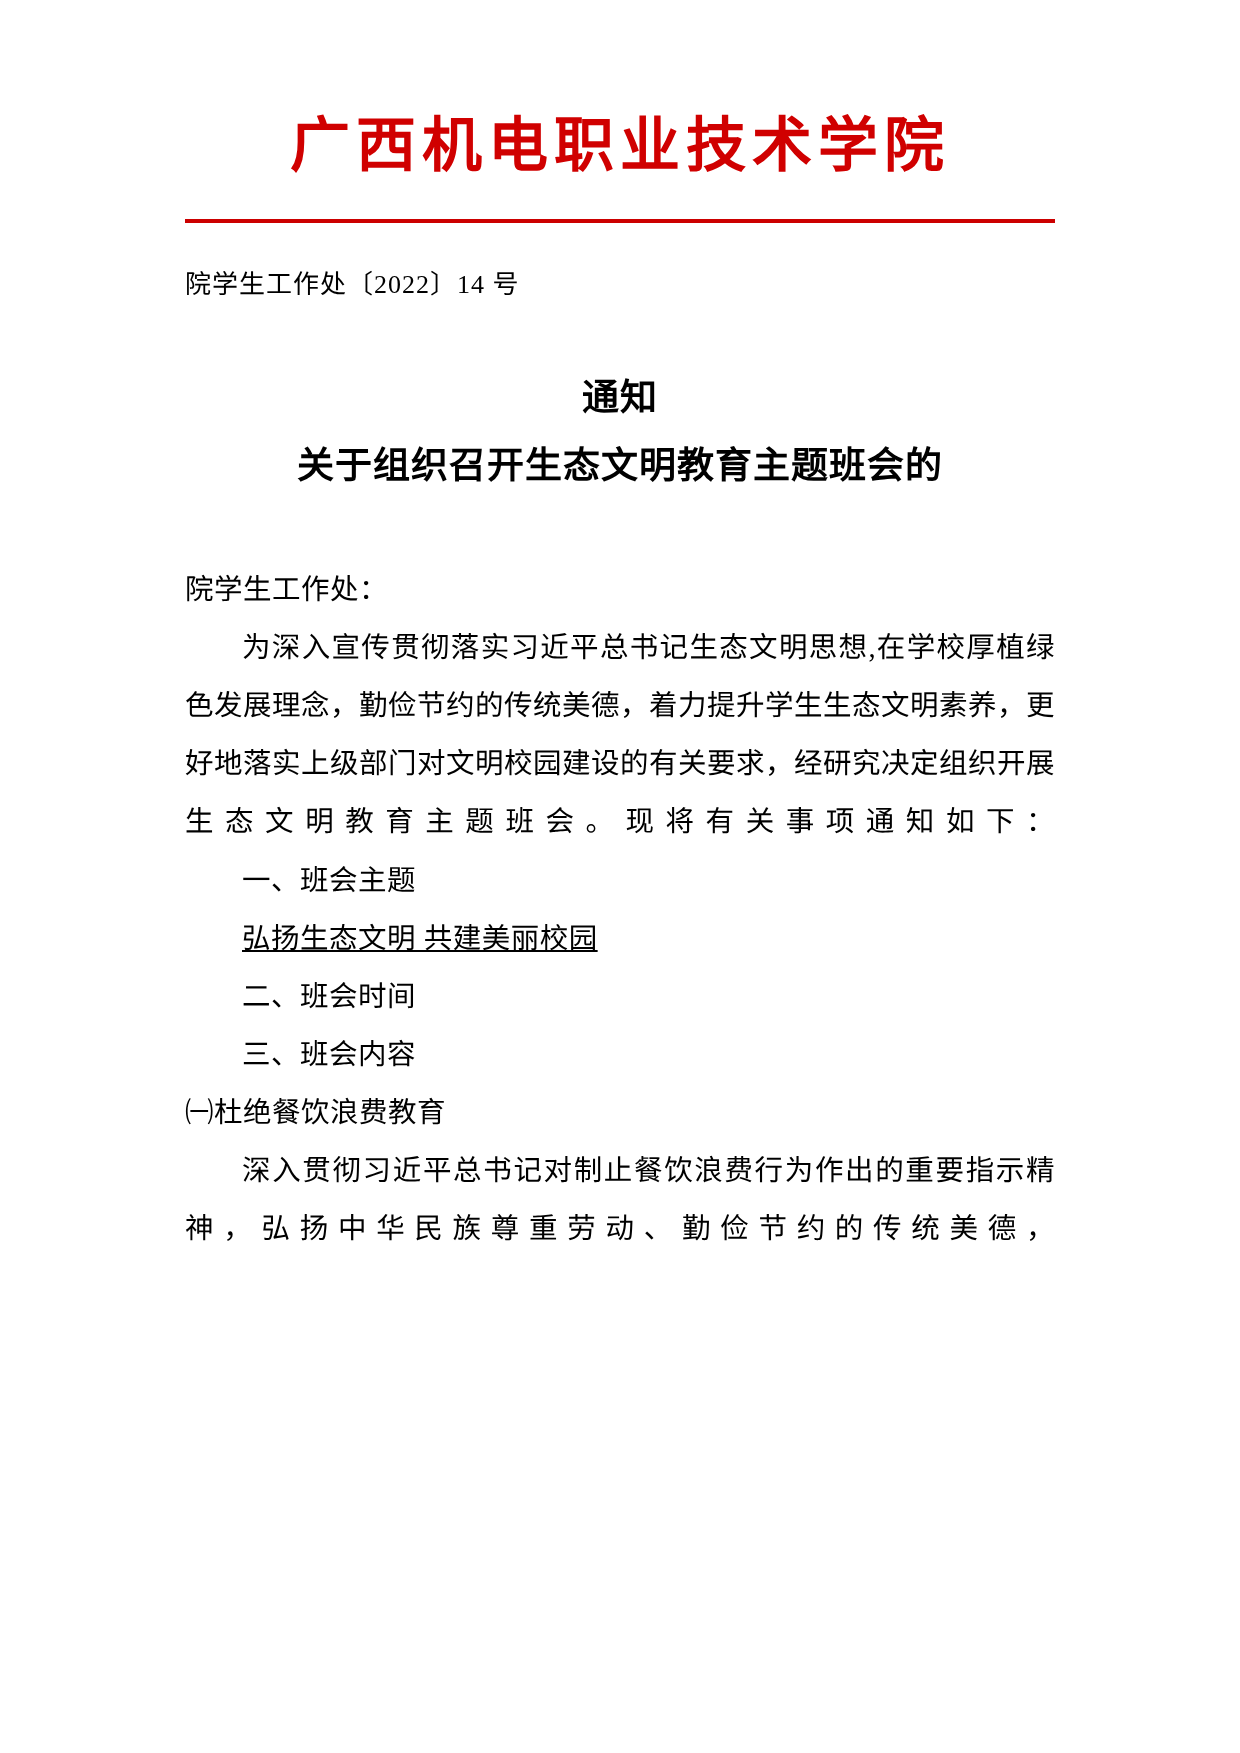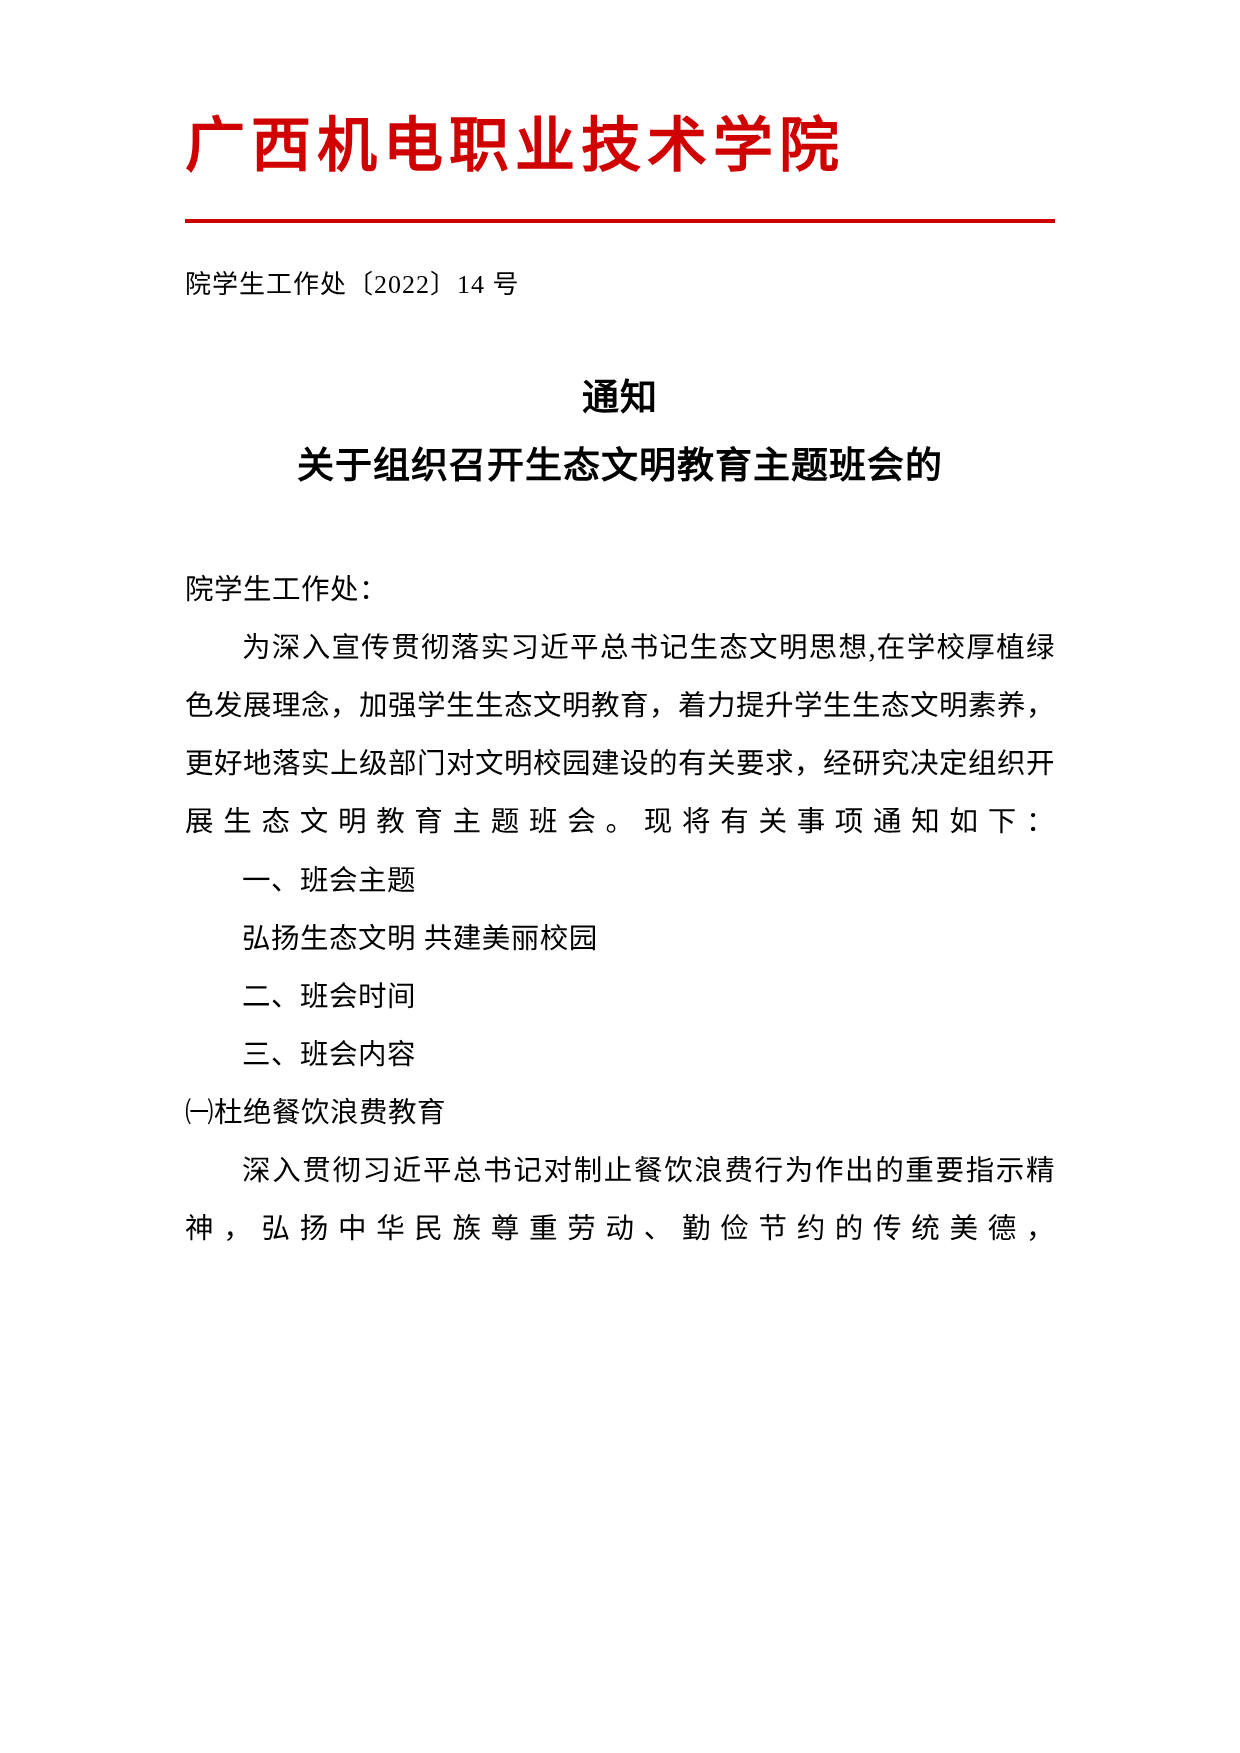--- a/index.html
+++ b/index.html
@@ -20,20 +20,21 @@
     width: 1240px;
     height: 1753px;
     box-sizing: border-box;
     padding: 0 185px;
     position: relative;
   }
 
   
   .letterhead {
     padding-top: 112px;
+    text-align: center;
   }
   .org-title {
     color: #d00000;
     font-family: "Liberation Serif", "DejaVu Serif", serif;
     font-weight: bold;
     font-size: 60px;
     letter-spacing: 6px;
     line-height: 1.15;
     white-space: nowrap;
   }
@@ -85,20 +86,21 @@
     text-align-last: justify;
     text-justify: inter-ideograph;
   }
   .heading-item {
     margin: 0;
     text-indent: 2em;
   }
   .plain-item {
     margin: 0;
     text-indent: 2em;
+    text-decoration: underline;
   }
   .sub-item {
     margin: 0;
   }
 </style>
 </head>
 <body>
 
 <div class="page">
 
@@ -113,21 +115,21 @@
 
   <div class="doc-title">
     <span class="line">通知</span>
     <span class="line">关于组织召开生态文明教育主题班会的</span>
   </div>
 
   <div class="body-block">
 
     <p class="salutation">院学生工作处：</p>
 
-    <p class="para-just">为深入宣传贯彻落实习近平总书记生态文明思想,在学校厚植绿色发展理念，加强学生生态文明教育，着力提升学生生态文明素养，更好地落实上级部门对文明校园建设的有关要求，经研究决定组织开展生态文明教育主题班会。现将有关事项通知如下：</p>
+    <p class="para-just">为深入宣传贯彻落实习近平总书记生态文明思想,在学校厚植绿色发展理念，勤俭节约的传统美德，着力提升学生生态文明素养，更好地落实上级部门对文明校园建设的有关要求，经研究决定组织开展生态文明教育主题班会。现将有关事项通知如下：</p>
 
     <p class="heading-item">一、班会主题</p>
 
     <p class="plain-item">弘扬生态文明 共建美丽校园</p>
 
     <p class="heading-item">二、班会时间</p>
 
 
     <p class="heading-item">三、班会内容</p>
 

